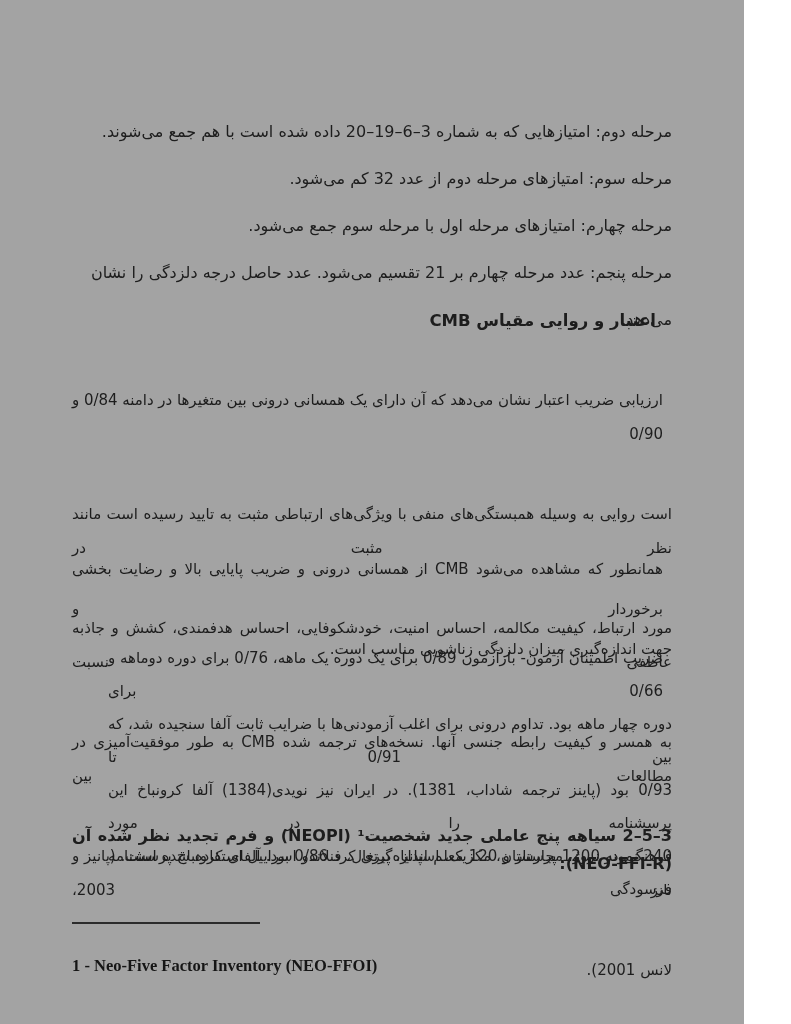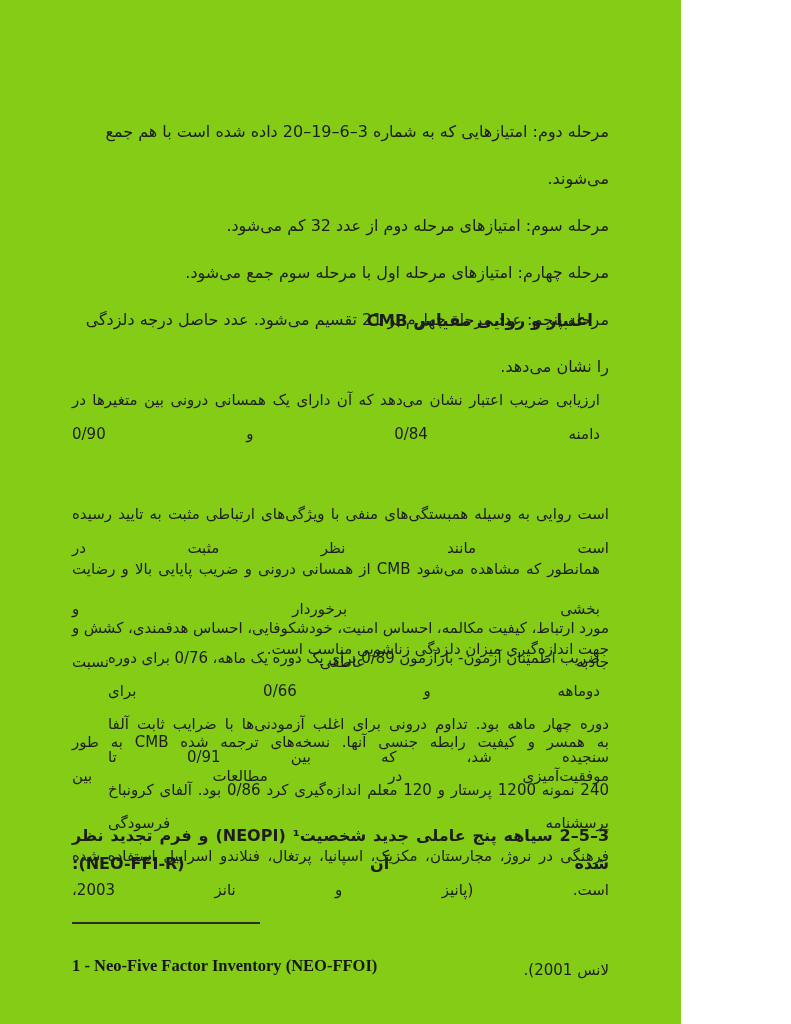--- a/index.html
+++ b/index.html
@@ -1,19 +1,19 @@
 <!DOCTYPE html>
 <html lang="fa"><head>
 <meta charset="utf-8">
 <style>
   html,body{margin:0;padding:0;background:#ffffff;}
   .page{
     position:relative;
-    width:681px;height:1024px;
-    background:#84cc16;
+    width:744px;height:1024px;
+    background:#a3a3a3;
     color:#1d1d1d;
     font-family:"DejaVu Sans",sans-serif;
     overflow:hidden;
   }
   .blk{position:absolute;right:72px;left:72px;direction:rtl;unicode-bidi:plaintext;}
   .blk{unicode-bidi:isolate;}
 
   
   .stages{top:108px;}
   .stage{line-height:47px;font-size:16px;text-align:right;white-space:normal;}
@@ -76,20 +76,21 @@
   </div>
 
   <div class="blk para para-b">
     <div class="jline indent">همانطور که مشاهده می‌شود CMB از همسانی درونی و ضریب پایایی بالا و رضایت بخشی برخوردار  و</div>
     <div class="rline">جهت اندازه‌گیری میزان دلزدگی زناشویی مناسب است.</div>
   </div>
 
   <div class="blk para para-c">
     <div class="jline indent">ضریب اطمینان آزمون- بازآزمون 0/89 برای یک دوره یک ماهه، 0/76 برای دوره دوماهه و 0/66 برای</div>
     <div class="jline">دوره چهار ماهه بود. تداوم درونی برای اغلب آزمودنی‌ها با ضرایب ثابت آلفا سنجیده شد، که بین 0/91 تا</div>
+    <div class="jline">0/93 بود (پاینز ترجمه شاداب، 1381). در ایران نیز نویدی(1384) آلفا کرونباخ این پرسشنامه را در مورد</div>
     <div class="jline">240 نمونه 1200 پرستار و 120 معلم اندازه‌گیری کرد 0/86 بود. آلفای کرونباخ پرسشنامه فرسودگی</div>
   </div>
 
   <h2 class="blk h-neo">3–5–2 سیاهه پنج عاملی جدید شخصیت¹ (NEOPI) و فرم تجدید نظر شده آن (NEO-FFI-R):</h2>
 
   <div class="fn-rule"></div>
   <div class="fn-text">1 - Neo-Five Factor Inventory (NEO-FFOI)</div>
 
 </div>
 

